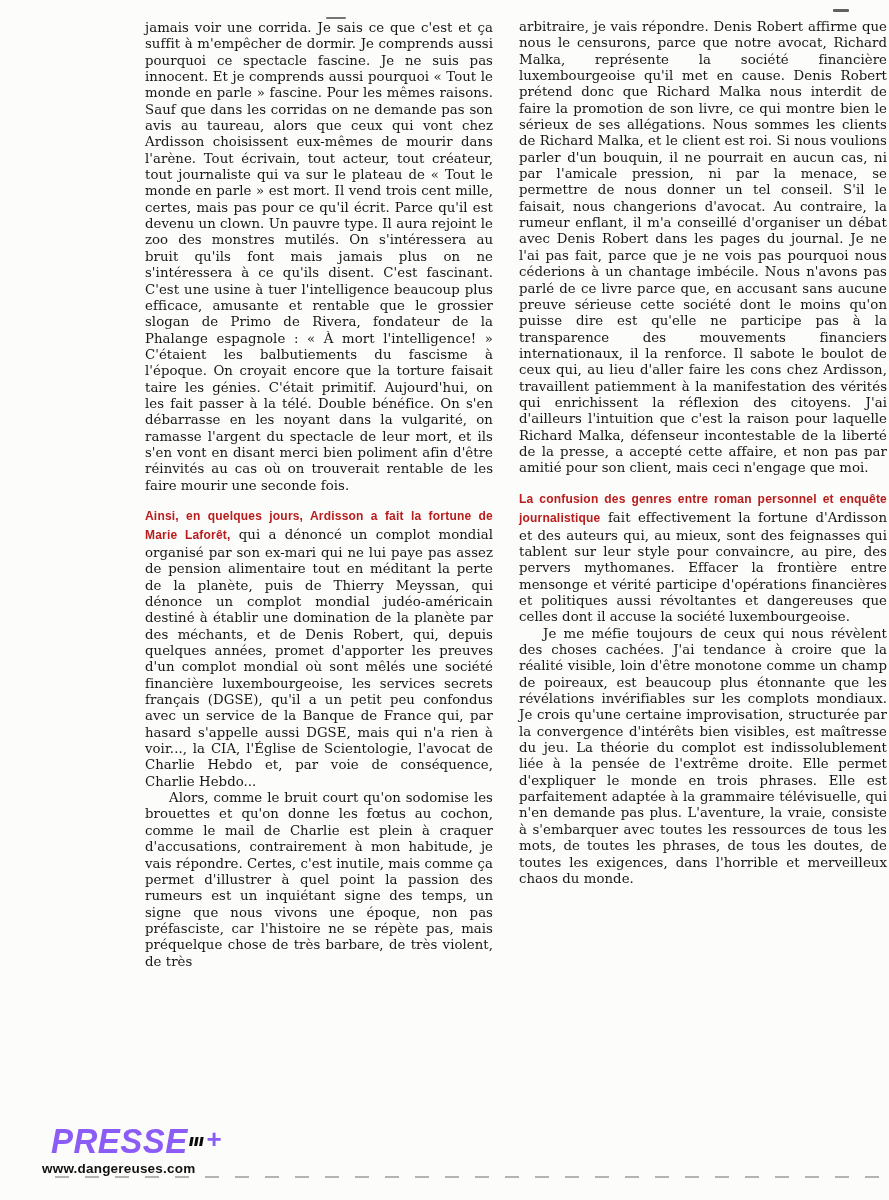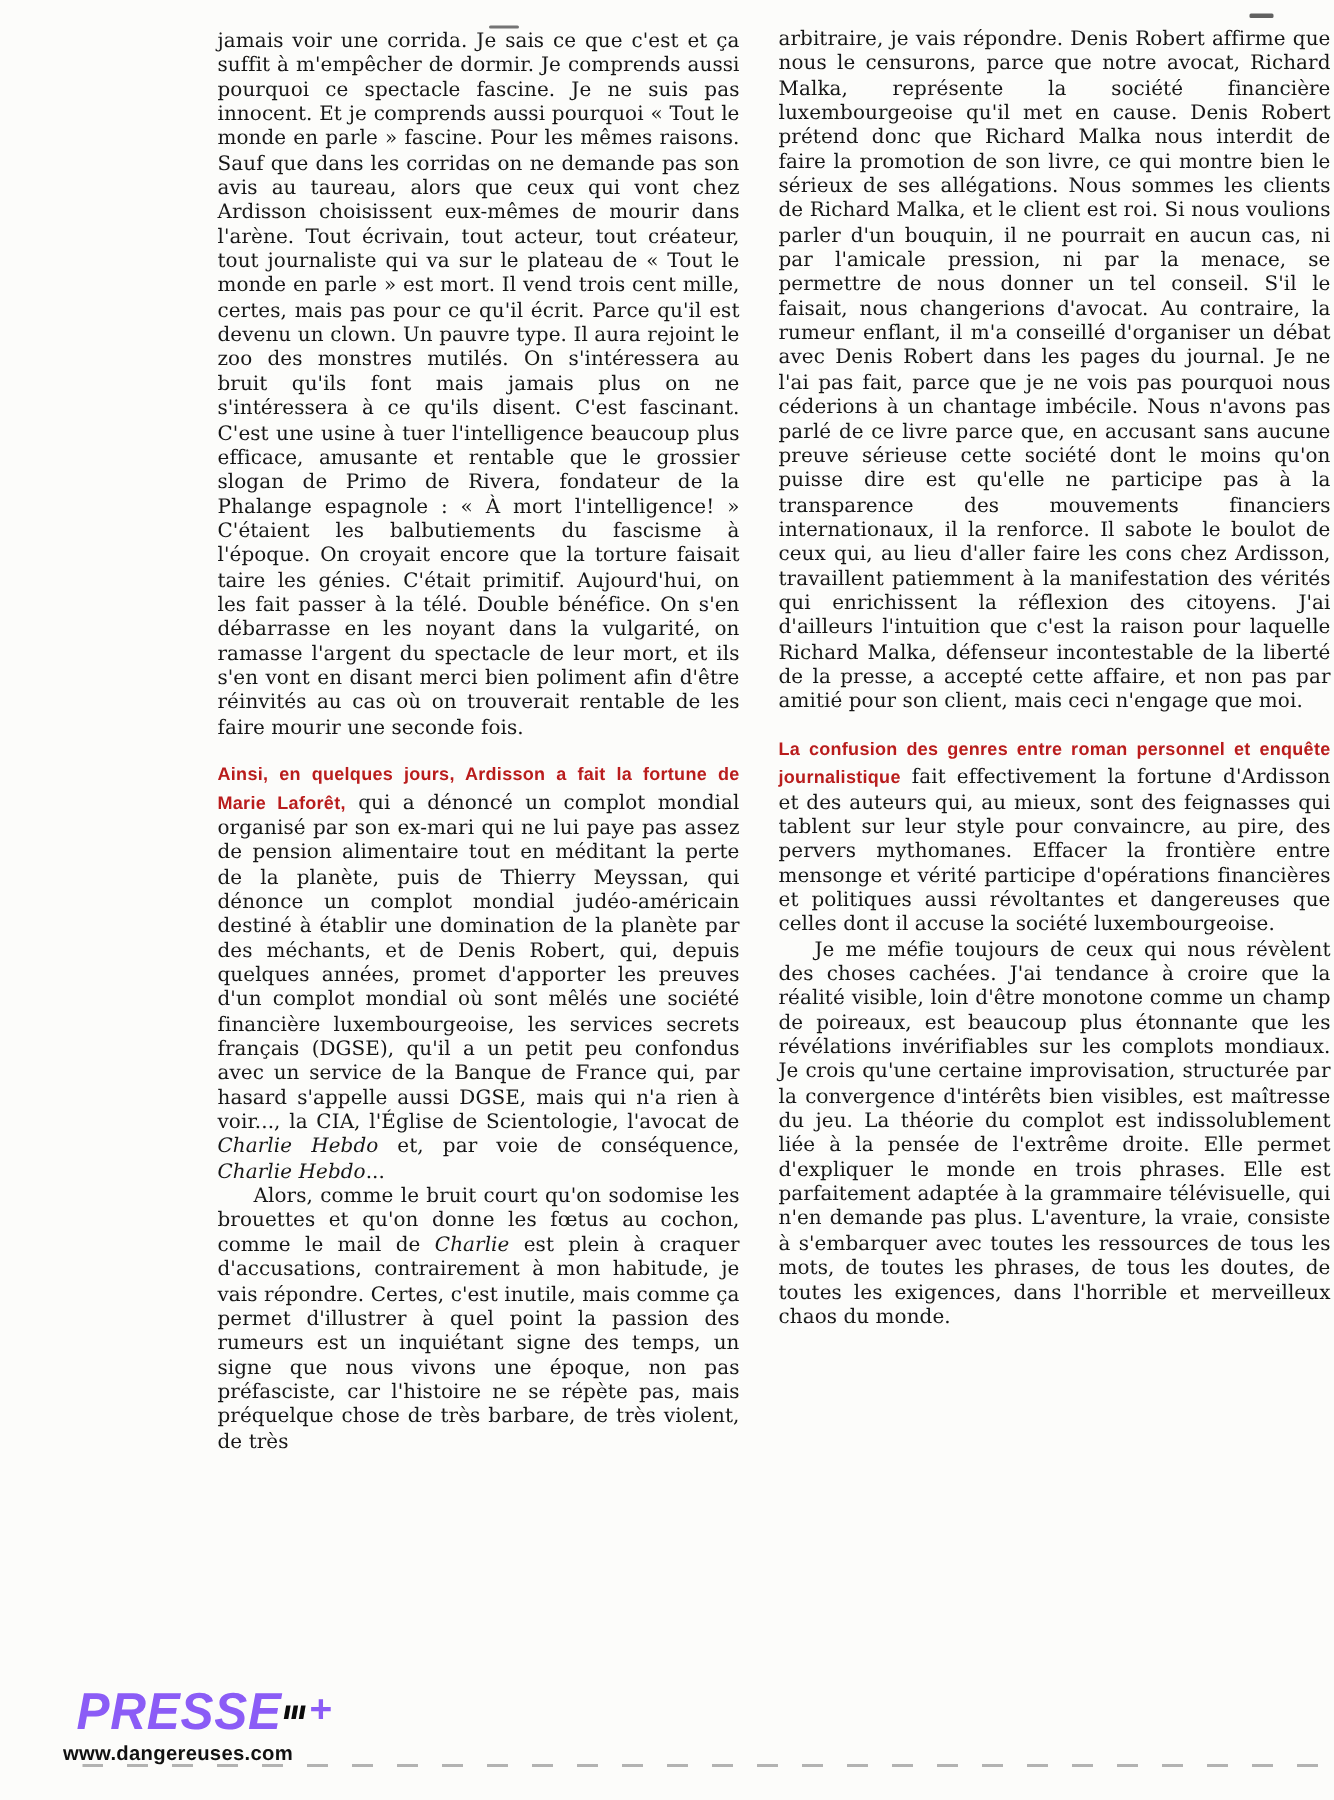--- a/index.html
+++ b/index.html
@@ -23,21 +23,21 @@
   .para.indent{text-indent:24px;}
   .para.headpara{margin-top:13px;}
   .runhead{
     font-family:"Liberation Sans","DejaVu Sans",sans-serif;
     font-weight:800;
     font-size:12px;
     line-height:19px;
     letter-spacing:0.2px;
     color:#b91c1c;
   }
-  .ital{font-style:italic;}
+  .ital{}
   
   .artifact{position:absolute;background:#3a3a3a;border-radius:1px;}
   .artifact-1{left:299px;top:17px;width:20px;height:2px;opacity:.7;}
   .artifact-2{left:806px;top:9px;width:16px;height:3px;opacity:.8;}
   .scanline{
     position:absolute;left:28px;top:1176px;width:832px;height:2px;
     background:repeating-linear-gradient(90deg,#777 0 14px,transparent 14px 30px);
     opacity:.55;
   }
   

